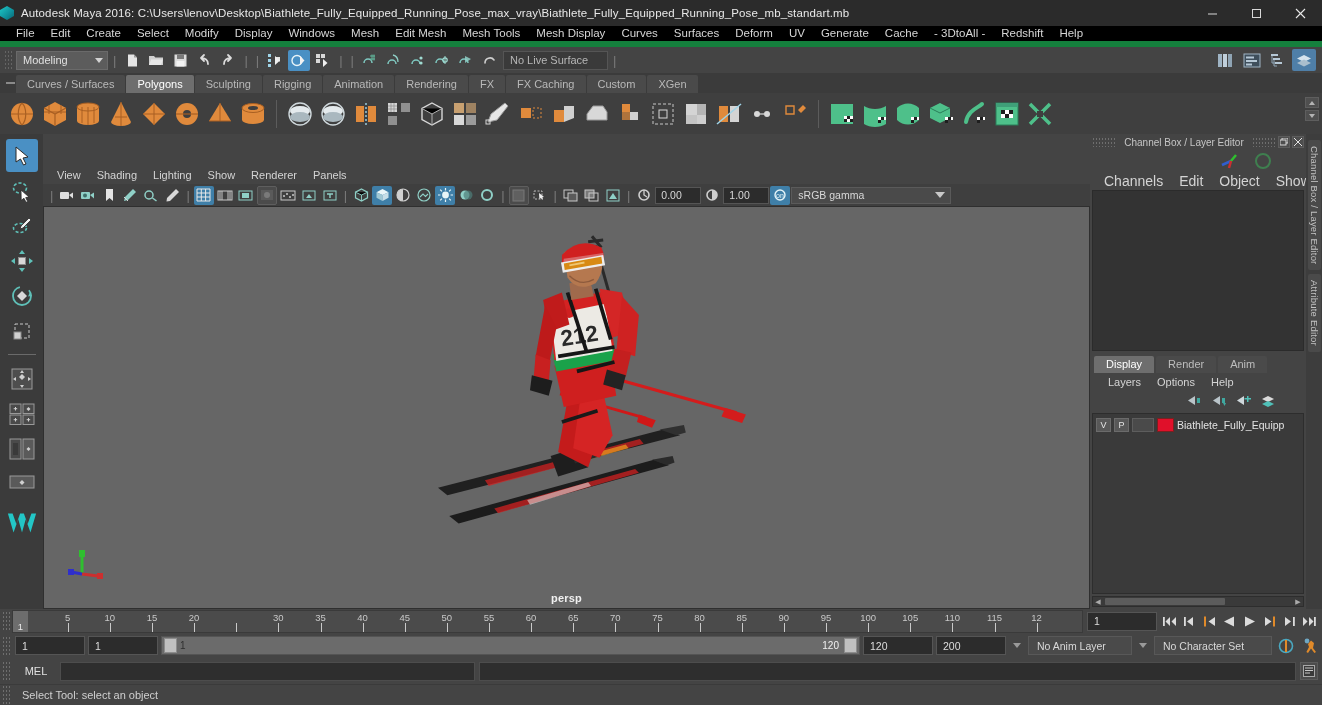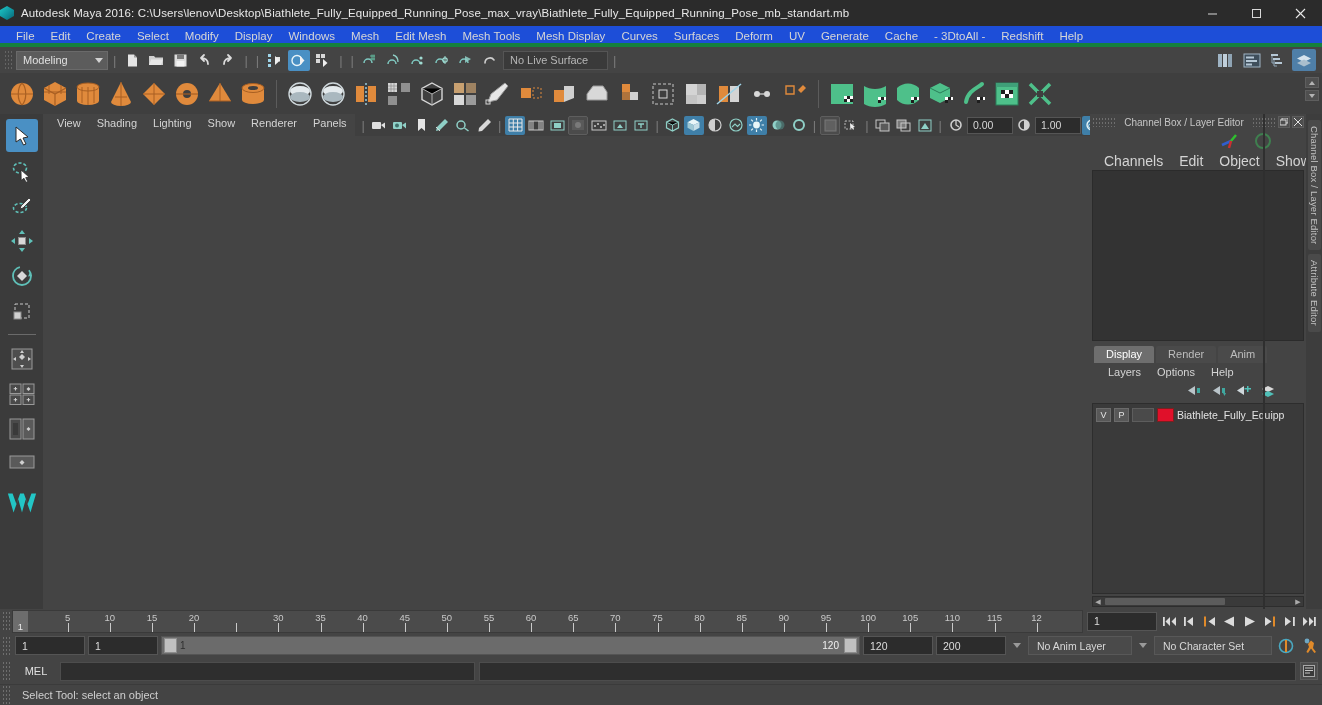--- a/index.html
+++ b/index.html
@@ -26,22 +26,22 @@
   .title-text { font-size: 11.5px; color: #e8e8e8; white-space: nowrap; letter-spacing: .01em; }
   .win-btns { margin-left: auto; display: flex; height: 26px; }
   .win-btn {
     width: 44px; height: 26px; display: flex; align-items: center; justify-content: center;
     color: #d8d8d8; font-size: 13px;
   }
   .win-btn svg { display:block; }
 
   
   .menubar {
-    height: 21px; background: #1d4ed8; display: flex; 
-    padding-left: 8px; flex: 0 0 21px; border-bottom: 4px solid #15803d;
+    height: 21px; background: #000000; display: flex; align-items: center;
+    padding-left: 8px; flex: 0 0 21px; border-bottom: 6px solid #15803d;
   }
   .menu-item { padding: 0 8px; height: 21px; line-height: 21px; font-size: 11.5px; color: #d6d6d6; white-space: nowrap; }
 
   
   .statusbar {
     height: 26px; background: #444; display: flex; align-items: center;
     padding-left: 4px; flex: 0 0 26px; gap: 2px;
   }
   .grip { width: 8px; height: 20px; flex:0 0 8px;
     background-image: radial-gradient(#6e6e6e 30%, transparent 31%);
@@ -98,21 +98,21 @@
     width: 43px; background: #3b3b3b; flex: 0 0 43px;
     display: flex; flex-direction: column; align-items: center; padding-top: 5px; gap: 2px;
   }
   .tool {
     width: 32px; height: 33px; display:flex;align-items:center;justify-content:center; border-radius:3px;
   }
   .tool.active { background: #4a90c4; }
   .tool-div { width: 28px; height:1px; background:#6a6a6a; margin: 5px 0; }
 
   
-  .viewport-col { flex: 1 1 auto; display: flex; min-width: 0; background:#444; }
+  .viewport-col { flex: 1 1 auto; display: flex; flex-direction: column; min-width: 0; background:#444;margin-top:32px; }
   .vp-menubar {
     height: 18px; background: #444; display: flex; align-items: center; padding-left: 6px; flex:0 0 18px;
   }
   .vp-menu { padding: 0 8px; font-size: 11px; color: #d4d4d4; line-height:18px; }
   .vp-toolbar {
     height: 22px; background: #3f3f3f; display: flex; align-items: center; padding-left: 4px; flex:0 0 22px; gap:1px;
   }
   .vbtn { width: 20px; height: 19px; display:flex;align-items:center;justify-content:center;border-radius:2px;flex:0 0 20px;}
   .vbtn.on { background: #3f7fa8; }
   .vbtn.press { background: #4b4b4b; border:1px solid #5e5e5e; }
@@ -395,20 +395,35 @@
       </div>
       <div class="ebtn sel">
         <svg width="18" height="17" viewBox="0 0 18 17">
             <path d="M9 3l7 3.5-7 3.5-7-3.5z" fill="#d6e4ee"></path>
             <path d="M9 7.5l7 3.5-7 3.5-7-3.5z" fill="#aabecd"></path>
           </svg>
       </div>
     </div>
   </div>
 
+  <div class="shelf-tabs" id="shelf-tabs">
+    <div class="shelf-grip">
+        <i></i>
+      </div>
+  <div class="stab">Curves / Surfaces</div>
+      <div class="stab active">Polygons</div>
+      <div class="stab">Sculpting</div>
+      <div class="stab">Rigging</div>
+      <div class="stab">Animation</div>
+      <div class="stab">Rendering</div>
+      <div class="stab">FX</div>
+      <div class="stab">FX Caching</div>
+      <div class="stab">Custom</div>
+      <div class="stab">XGen</div>
+    </div>
 
   <div class="shelf" id="shelf-icons">
     <div class="sicon">
         <svg width="28" height="28" viewBox="0 0 28 28">
           <ellipse cx="14" cy="14" rx="11" ry="11" fill="#e08a3c"></ellipse>
           <path d="M3 14h22M14 3c5 5 5 17 0 22M14 3c-5 5-5 17 0 22" stroke="#a85f22" fill="none" stroke-width="1.2"></path>
         </svg>
       </div>
       <div class="sicon">
         <svg width="28" height="28" viewBox="0 0 28 28">

